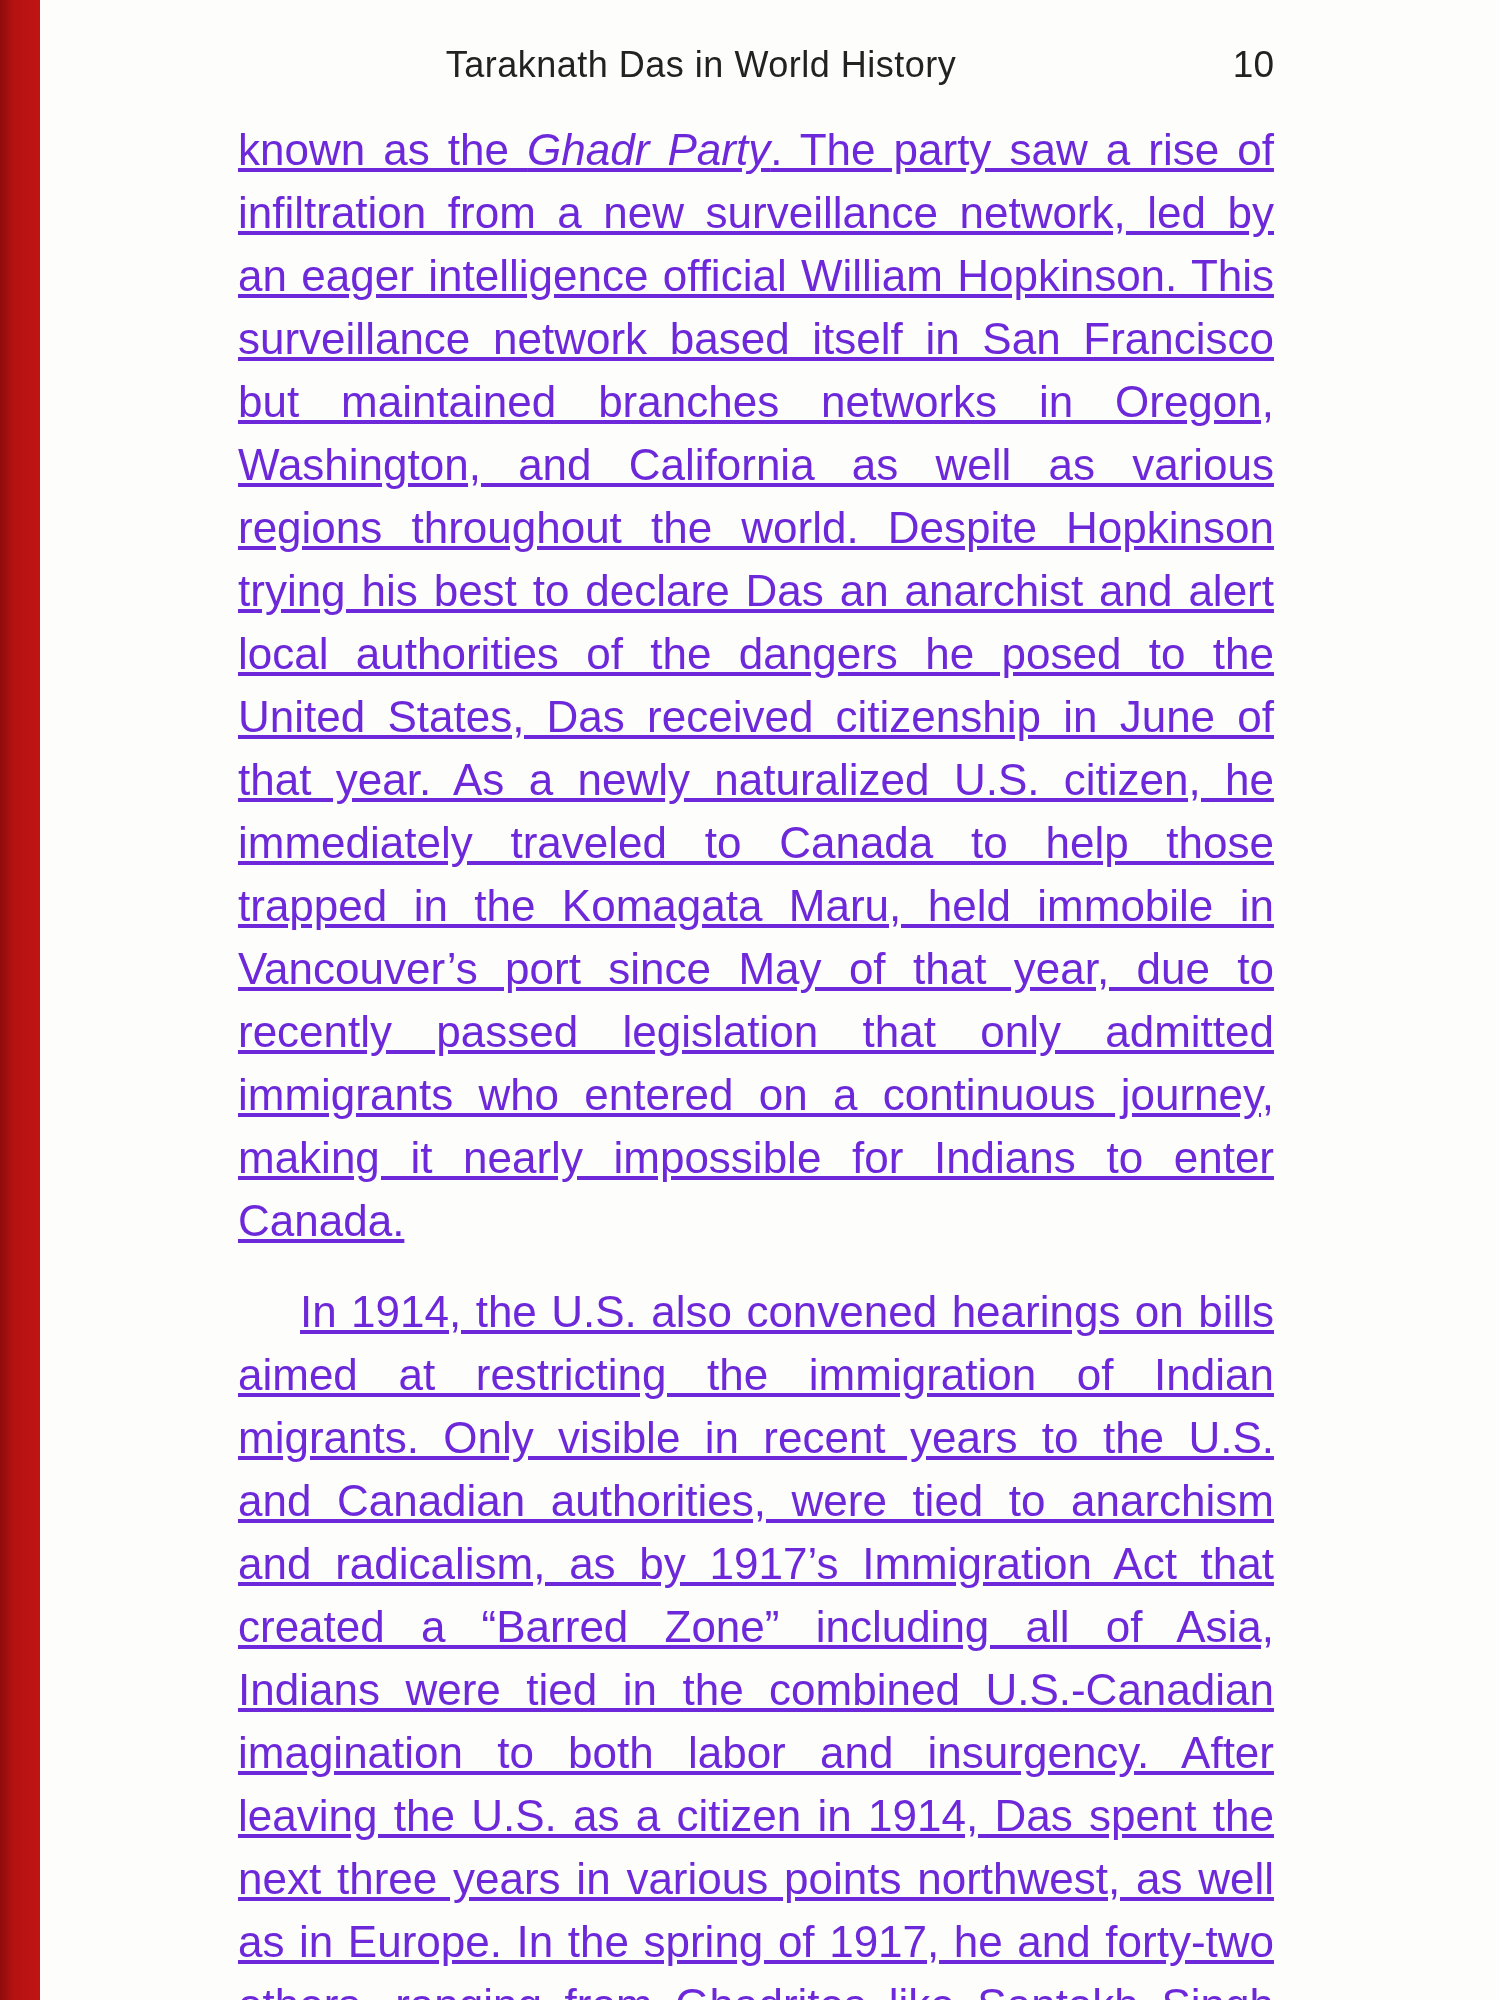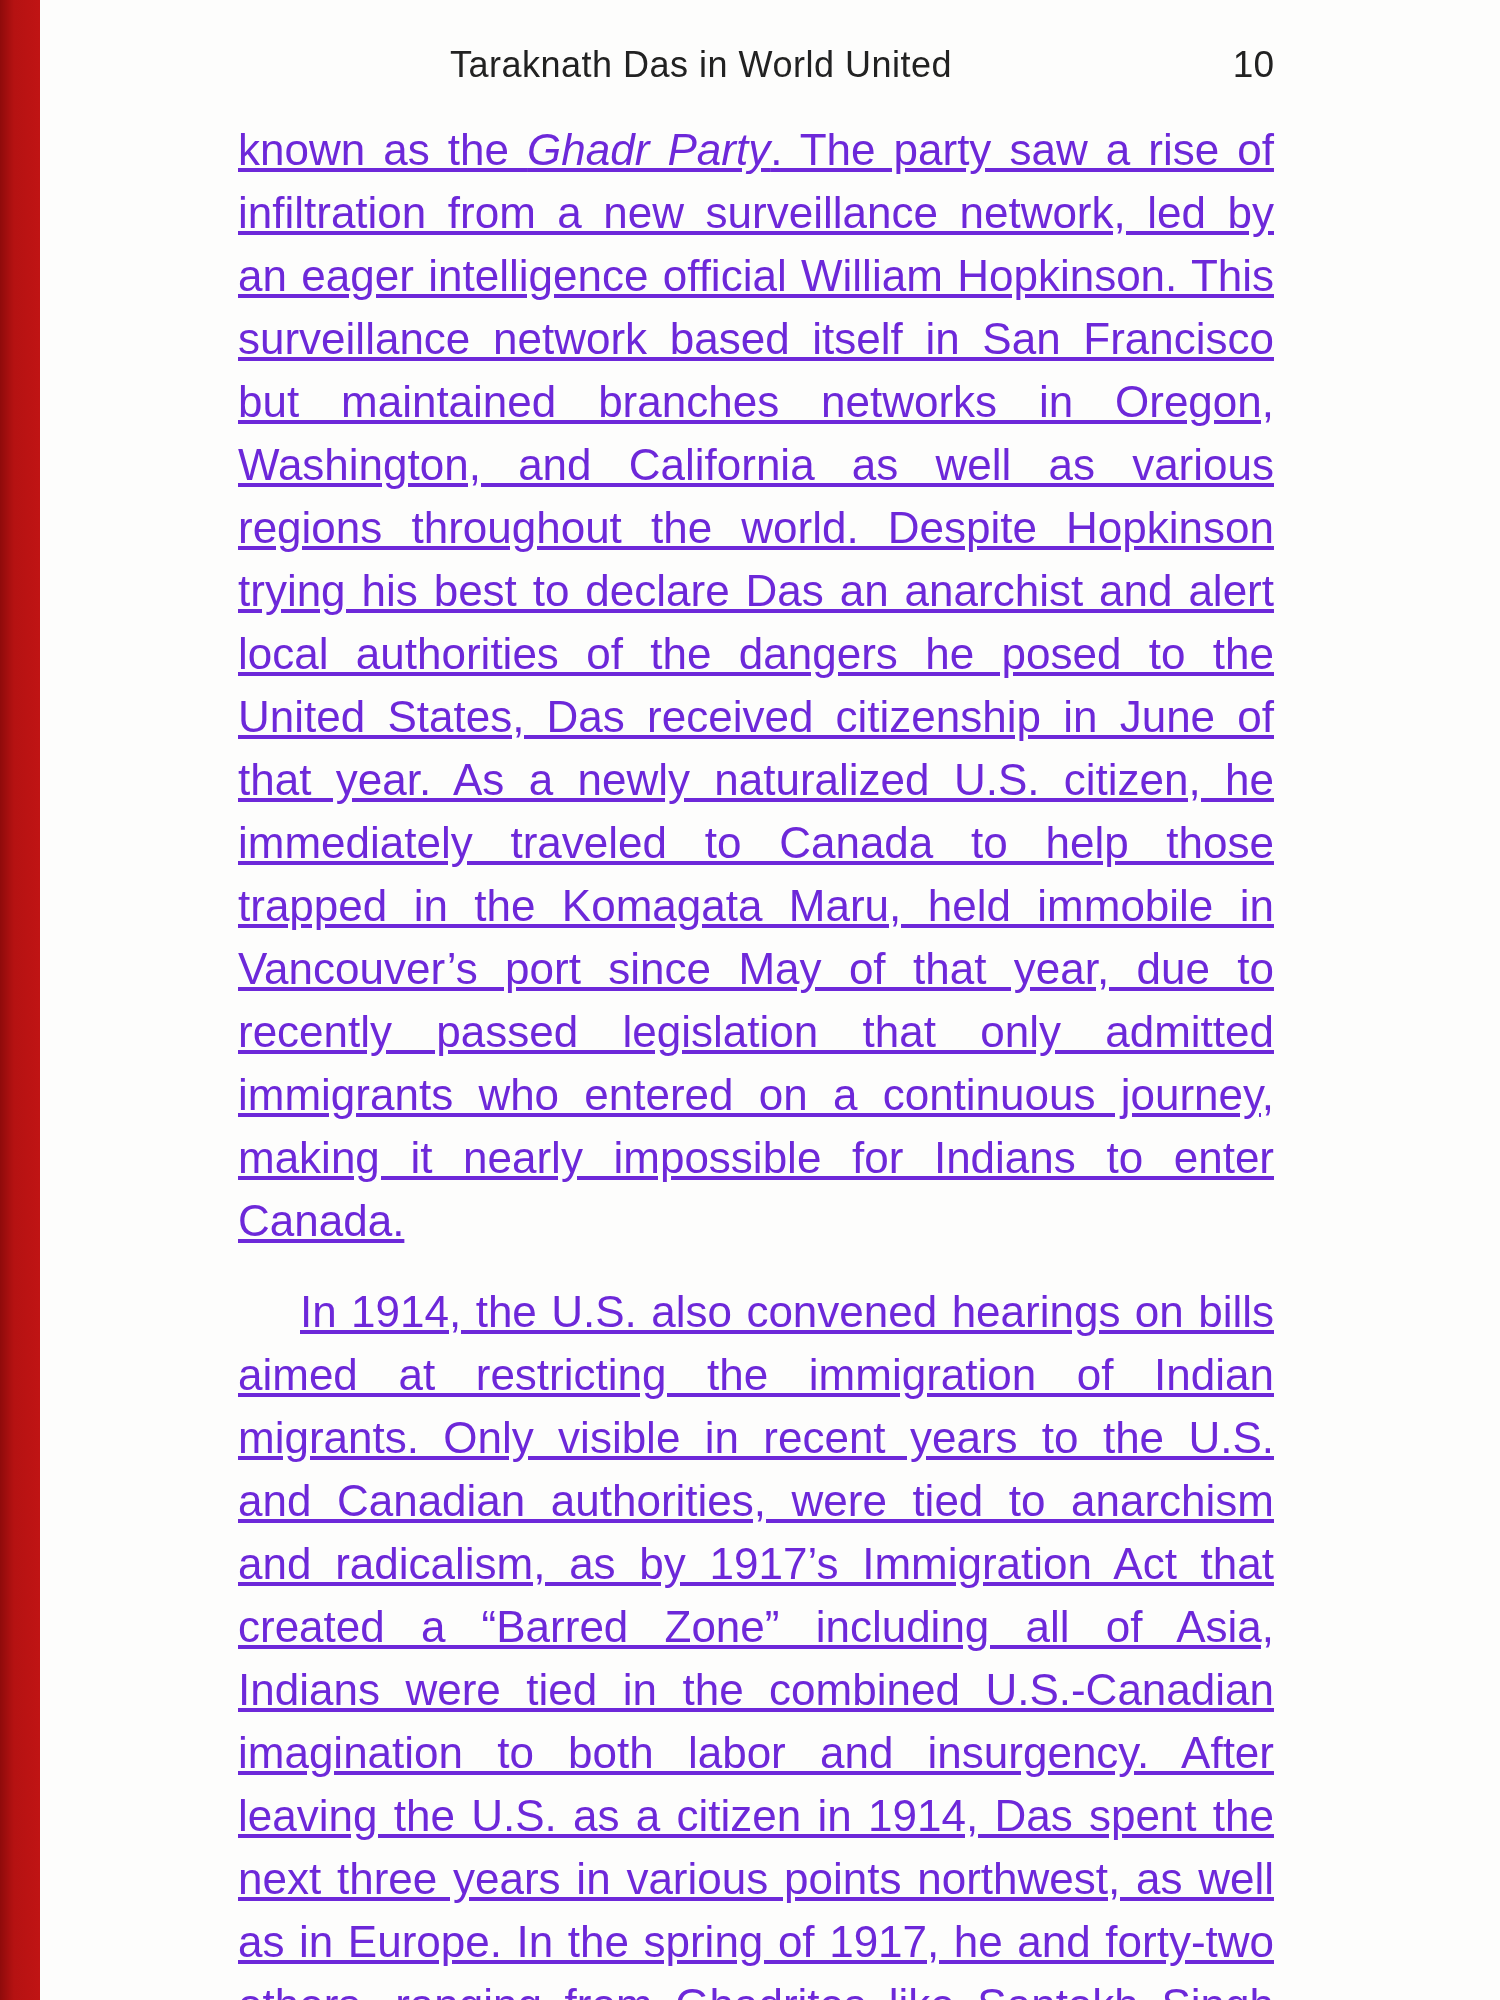--- a/index.html
+++ b/index.html
@@ -79,21 +79,21 @@
   }
 </style>
 </head>
 <body>
 
 <div class="binding-strip"></div>
 
 <div class="page">
 
   <div class="running-header">
-    <div class="title">Taraknath Das in World United</div>
+    <div class="title">Taraknath Das in World History</div>
     <div class="pagenum">10</div>
   </div>
 
   <div class="text-block">
     <p><span>known as the </span><em>Ghadr Party</em><span>. The party saw a rise of infiltration from a new surveillance network, led by an eager intelligence official William Hopkinson. This surveillance network based itself in San Francisco but maintained branches networks in Oregon, Washington, and California as well as various regions throughout the world. Despite Hopkinson trying his best to declare Das an anarchist and alert local authorities of the dangers he posed to the United States, Das received citizenship in June of that year. As a newly naturalized U.S. citizen, he immediately traveled to Canada to help those trapped in the Komagata Maru, held immobile in Vancouver’s port since May of that year, due to recently passed legislation that only admitted immigrants who entered on a continuous journey, making it nearly impossible for Indians to enter Canada.</span></p>
     <p>In 1914, the U.S. also convened hearings on bills aimed at restricting the immigration of Indian migrants. Only visible in recent years to the U.S. and Canadian authorities, were tied to anarchism and radicalism, as by 1917’s Immigration Act that created a “Barred Zone” including all of Asia, Indians were tied in the combined U.S.-Canadian imagination to both labor and insurgency. After leaving the U.S. as a citizen in 1914, Das spent the next three years in various points northwest, as well as in Europe. In the spring of 1917, he and forty-two others, ranging from Ghadrites like Santokh Singh and Bhagwan Singh and Germans like the former consul-general Franz Bopp were tried on sedition and</p>
   </div>
 
 </div>
 

